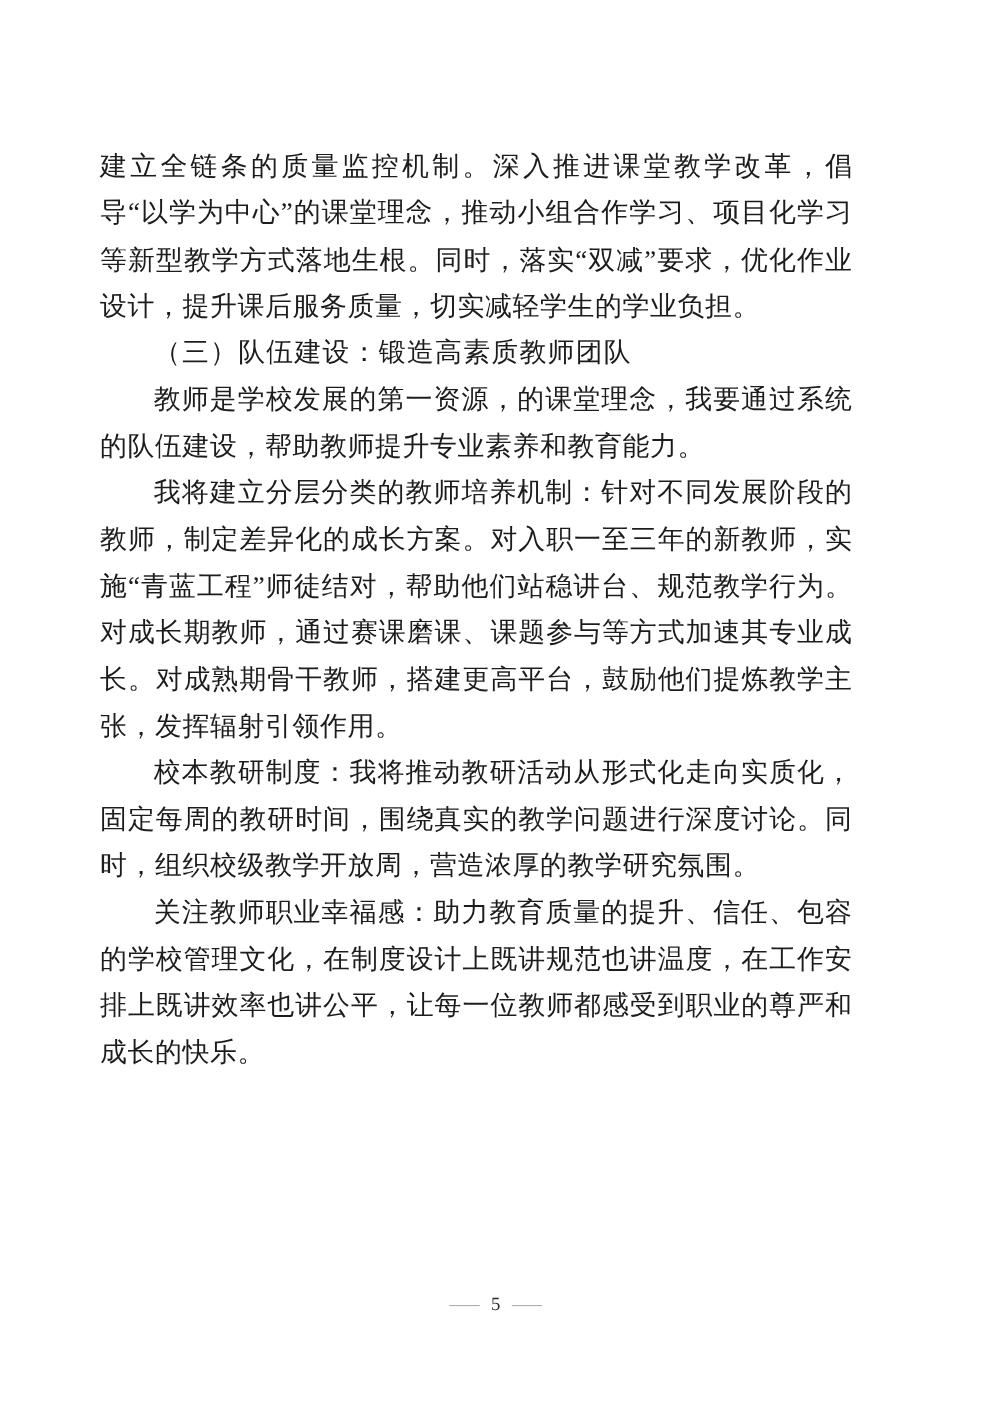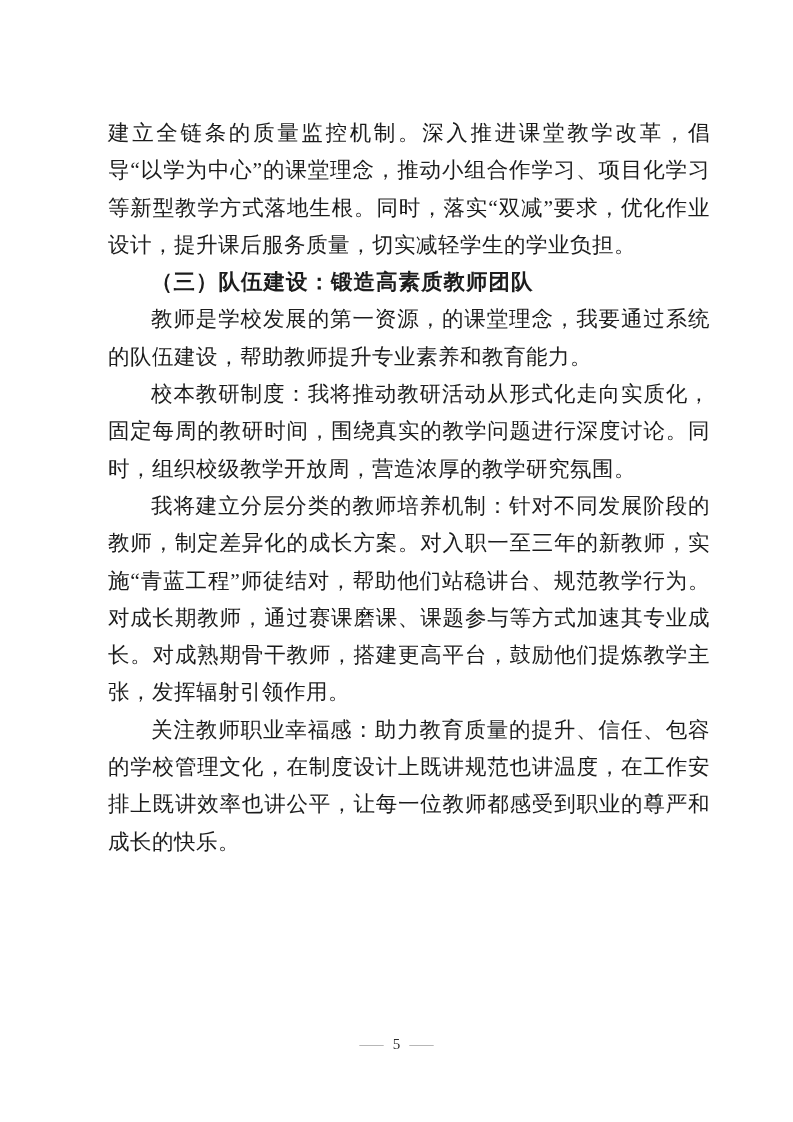--- a/index.html
+++ b/index.html
@@ -11,39 +11,39 @@
     position: relative;
     width: 793px;
     height: 1122px;
     background: #ffffff;
     overflow: hidden;
     font-family: "Liberation Serif", "DejaVu Serif", serif;
     color: #1c1c1c;
   }
   .text-block {
     position: absolute;
-    left: 108px;
+    left: 80px;
     top: 115px;
     width: 602px;
     font-size: 21.5px;
     line-height: 37.3px;
     text-align: justify;
     text-justify: inter-character;
     letter-spacing: 0.5px;
   }
   .para {
     margin: 0;
     padding: 0;
   }
   .para.indent {
     text-indent: 2em;
   }
   .para.heading {
     font-family: "Liberation Sans", "DejaVu Sans", sans-serif;
-    font-weight: bold;
+    font-weight: normal;
     letter-spacing: 1px;
   }
   .page-footer {
     position: absolute;
     top: 1033px;
     left: 0;
     width: 100%;
     text-align: center;
     font-size: 15px;
     line-height: 22px;
@@ -62,22 +62,22 @@
 </style>
 </head>
 <body>
 
 <div class="page">
 
   <div class="text-block">
     <p class="para">建立全链条的质量监控机制。深入推进课堂教学改革，倡导“以学为中心”的课堂理念，推动小组合作学习、项目化学习等新型教学方式落地生根。同时，落实“双减”要求，优化作业设计，提升课后服务质量，切实减轻学生的学业负担。</p>
     <p class="para indent heading">（三）队伍建设：锻造高素质教师团队</p>
     <p class="para indent">教师是学校发展的第一资源，的课堂理念，我要通过系统的队伍建设，帮助教师提升专业素养和教育能力。</p>
+    <p class="para indent">我将建立分层分类的教师培养机制：针对不同发展阶段的教师，制定差异化的成长方案。对入职一至三年的新教师，实施“青蓝工程”师徒结对，帮助他们站稳讲台、规范教学行为。对成长期教师，通过赛课磨课、课题参与等方式加速其专业成长。对成熟期骨干教师，搭建更高平台，鼓励他们提炼教学主张，发挥辐射引领作用。</p>
     <p class="para indent">校本教研制度：我将推动教研活动从形式化走向实质化，固定每周的教研时间，围绕真实的教学问题进行深度讨论。同时，组织校级教学开放周，营造浓厚的教学研究氛围。</p>
-    <p class="para indent">我将建立分层分类的教师培养机制：针对不同发展阶段的教师，制定差异化的成长方案。对入职一至三年的新教师，实施“青蓝工程”师徒结对，帮助他们站稳讲台、规范教学行为。对成长期教师，通过赛课磨课、课题参与等方式加速其专业成长。对成熟期骨干教师，搭建更高平台，鼓励他们提炼教学主张，发挥辐射引领作用。</p>
     <p class="para indent">关注教师职业幸福感：助力教育质量的提升、信任、包容的学校管理文化，在制度设计上既讲规范也讲温度，在工作安排上既讲效率也讲公平，让每一位教师都感受到职业的尊严和成长的快乐。</p>
   </div>
 
   <div class="page-footer">
     <span class="dash">—</span><span class="num">5</span><span class="dash">—</span>
   </div>
 
 </div>
 
 </body></html>

